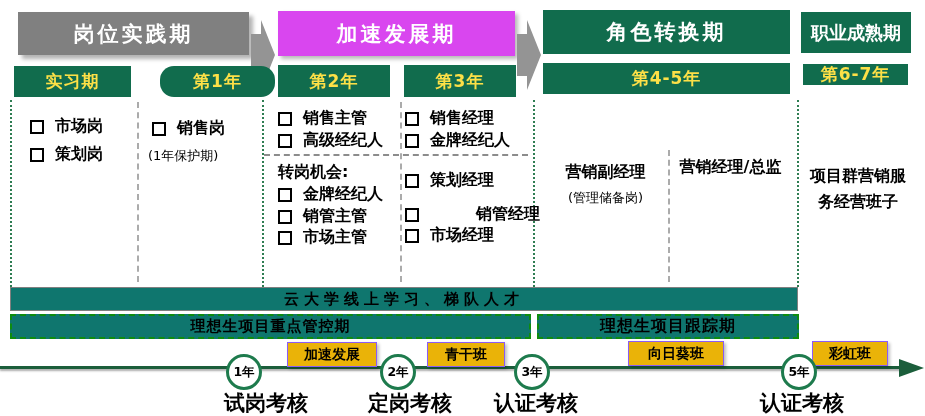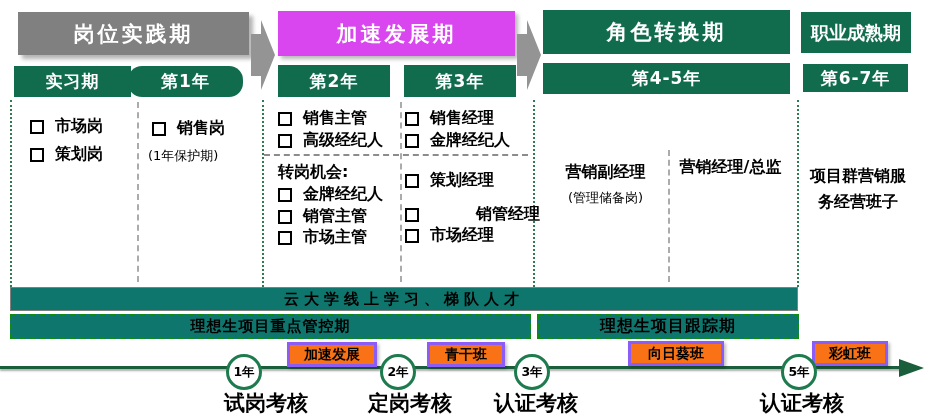--- a/index.html
+++ b/index.html
@@ -11,21 +11,21 @@
   
   .phase{
     position:absolute;display:flex;align-items:center;justify-content:center;
     color:#fff;font-weight:bold;font-size:21px;letter-spacing:3px;
   }
   .phase.gray{background:#808080;box-shadow:4px 4px 4px rgba(0,0,0,0.30);}
   .phase.bright{background:#d946ef;box-shadow:3px 3px 4px rgba(0,0,0,0.28);}
   .phase.dark{background:#116C4D;}
   
   .yearbox{
-    position:absolute;background:#116C4D;color:#ffffff;font-weight:bold;font-size:17px;
+    position:absolute;background:#116C4D;color:#fde047;font-weight:bold;font-size:17px;
     display:flex;align-items:center;justify-content:center;letter-spacing:1px;
   }
   
   .phase-arrow{position:absolute;width:28px;height:78px;}
   
   .vline-green{position:absolute;width:0;border-left:2px dotted #2E7D52;}
   .vline-gray{position:absolute;width:0;border-left:2px dashed #ABABAB;}
   .hline-gray{position:absolute;height:0;border-top:2px dashed #8C8C8C;}
   
   .item{position:absolute;display:flex;align-items:center;height:17px;
@@ -40,21 +40,21 @@
   .band.solid{border:1px solid #808080;font-size:15px;letter-spacing:5px;}
   .band.dashed{border:2px dashed #0E8C0E;font-size:15px;letter-spacing:1px;}
   
   .tl-line{position:absolute;left:0;top:366px;width:902px;height:3px;background:#1B5E3B;
            box-shadow:0 2px 2px rgba(130,130,130,0.65);}
   .tl-arrowhead{position:absolute;left:899px;top:359px;width:0;height:0;
            border-left:25px solid #1B5E3B;border-top:9px solid transparent;border-bottom:9px solid transparent;}
   .tl-circle{position:absolute;top:354px;width:30px;height:30px;border:3px solid #1E7B4D;
            border-radius:50%;background:#fff;display:flex;align-items:center;justify-content:center;
            font-size:12.5px;font-weight:bold;z-index:2;}
-  .program-btn{position:absolute;height:25px;background:#f97316;border:3px solid #8b5cf6;
+  .program-btn{position:absolute;height:25px;background:#eab308;border:1px solid #8b5cf6;
            display:flex;align-items:center;justify-content:center;font-size:14px;font-weight:bold;
            box-shadow:2px 2px 3px rgba(0,0,0,0.25);box-sizing:border-box;z-index:1;}
   .milestone-label{position:absolute;top:389px;width:130px;text-align:center;
            font-size:21px;font-weight:bold;white-space:nowrap;}
 </style>
 </head>
 <body>
 
 <div class="canvas">
 
@@ -68,25 +68,25 @@
 
   <svg class="phase-arrow" style="left:514px;top:16px;" viewBox="0 0 28 78">
     <polygon points="3,18 13,18 13,4 27,39 13,74 13,60 3,60" fill="#949494"></polygon>
   </svg>
 
   <div class="phase dark" style="left:543px;top:10px;width:247px;height:44px;">角色转换期</div>
 
   <div class="phase dark" style="left:801px;top:12px;width:110px;height:41px;font-size:18px;letter-spacing:0;">职业成熟期</div>
 
   <div class="yearbox" style="left:14px;top:66px;width:117px;height:31px;">实习期</div>
-  <div class="yearbox" style="left:128px;top:66px;width:115px;height:31px;border-radius:14px;">第1年</div>
+  <div class="yearbox" style="left:160px;top:66px;width:115px;height:31px;border-radius:14px;">第1年</div>
   <div class="yearbox" style="left:278px;top:65px;width:112px;height:32px;">第2年</div>
   <div class="yearbox" style="left:404px;top:65px;width:112px;height:32px;">第3年</div>
   <div class="yearbox" style="left:543px;top:63px;width:247px;height:31px;">第4-5年</div>
-  <div class="yearbox" style="left:803px;top:64px;width:105px;height:28px;">第6-7年</div>
+  <div class="yearbox" style="left:803px;top:64px;width:105px;height:21px;">第6-7年</div>
 
   <div class="vline-green" style="left:10px;top:100px;height:187px;"></div>
   <div class="vline-green" style="left:262px;top:100px;height:187px;"></div>
   <div class="vline-green" style="left:533px;top:100px;height:187px;"></div>
   <div class="vline-green" style="left:797px;top:100px;height:187px;"></div>
 
   <div class="vline-gray" style="left:137px;top:102px;height:180px;"></div>
   <div class="vline-gray" style="left:400px;top:102px;height:180px;"></div>
   <div class="vline-gray" style="left:668px;top:150px;height:132px;"></div>
 

